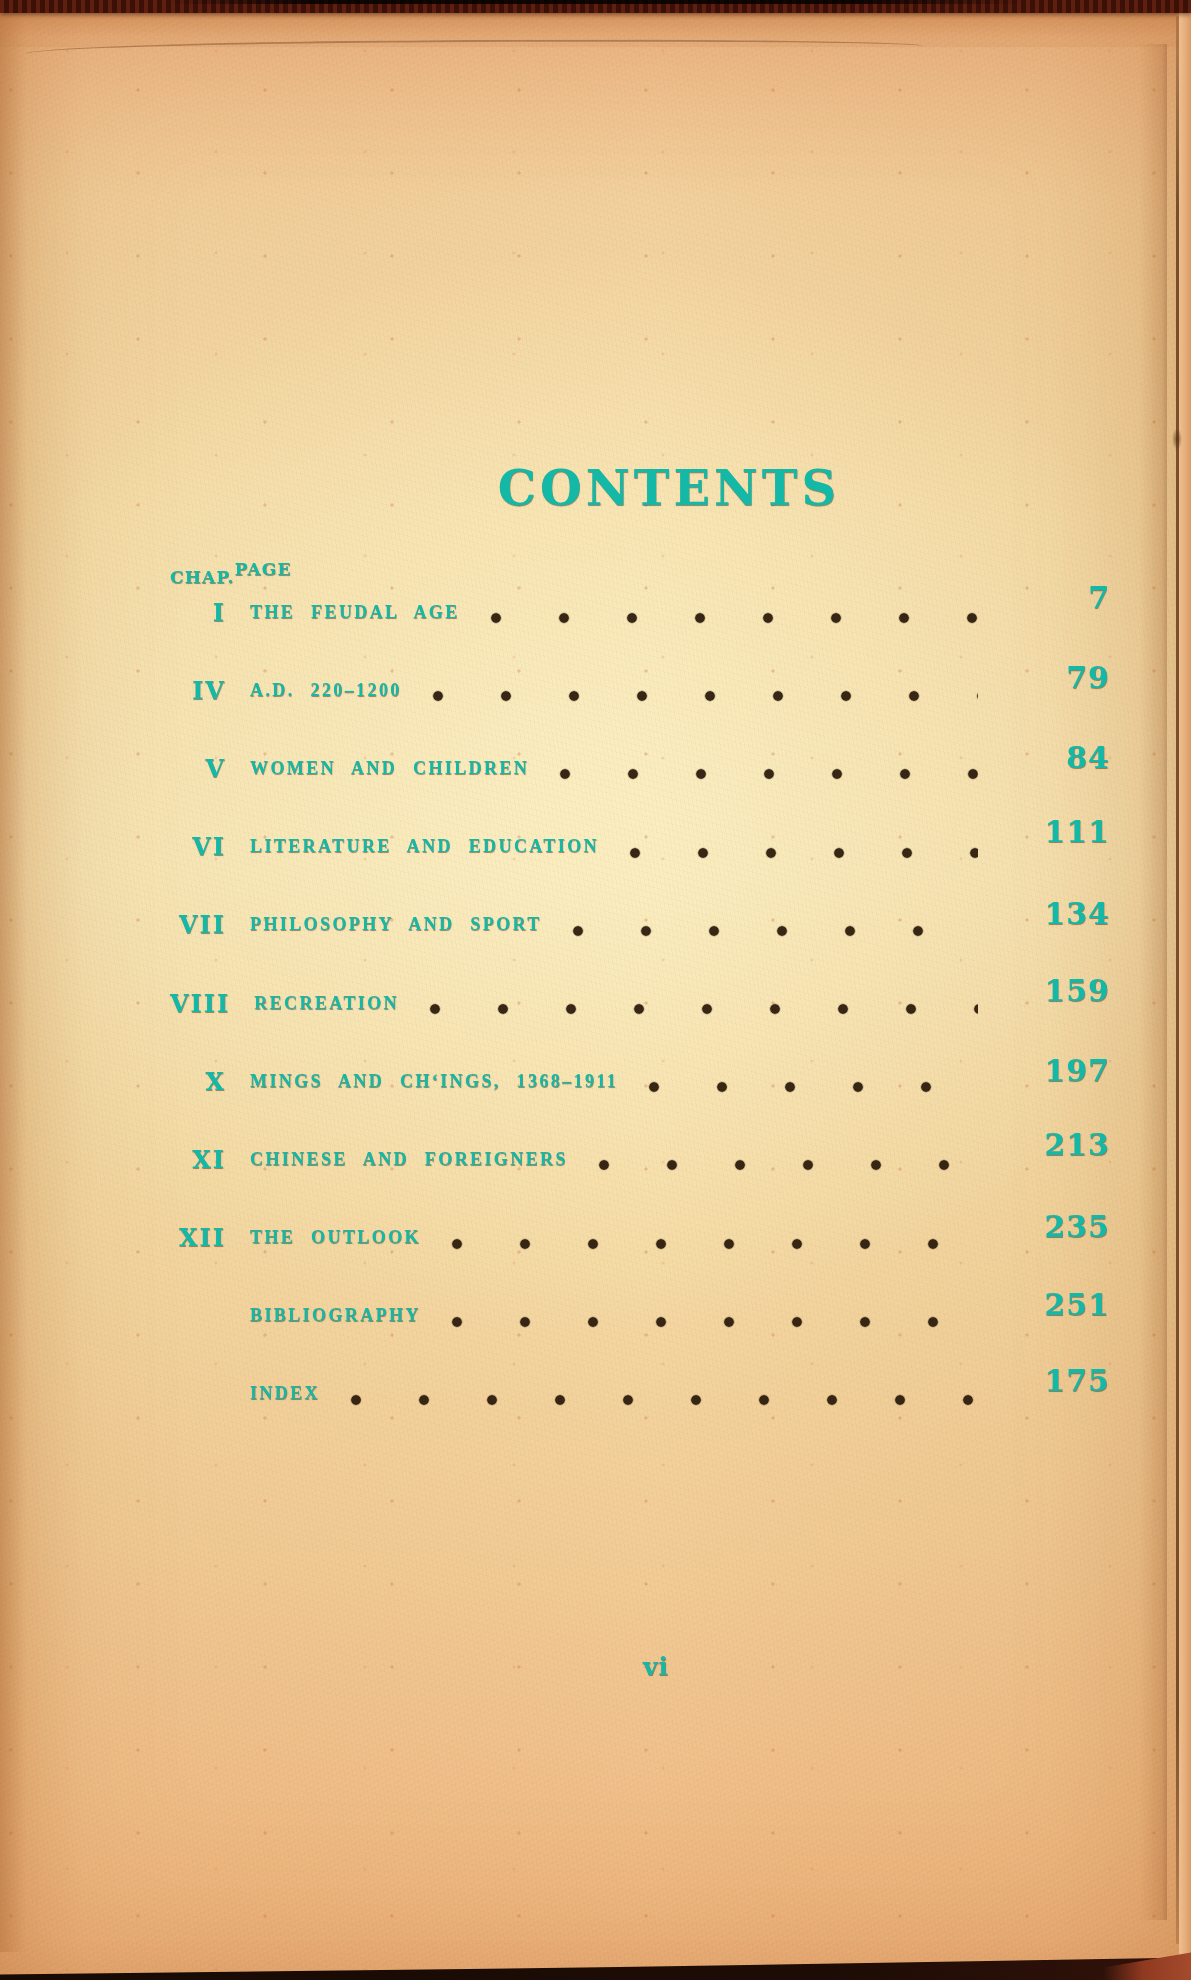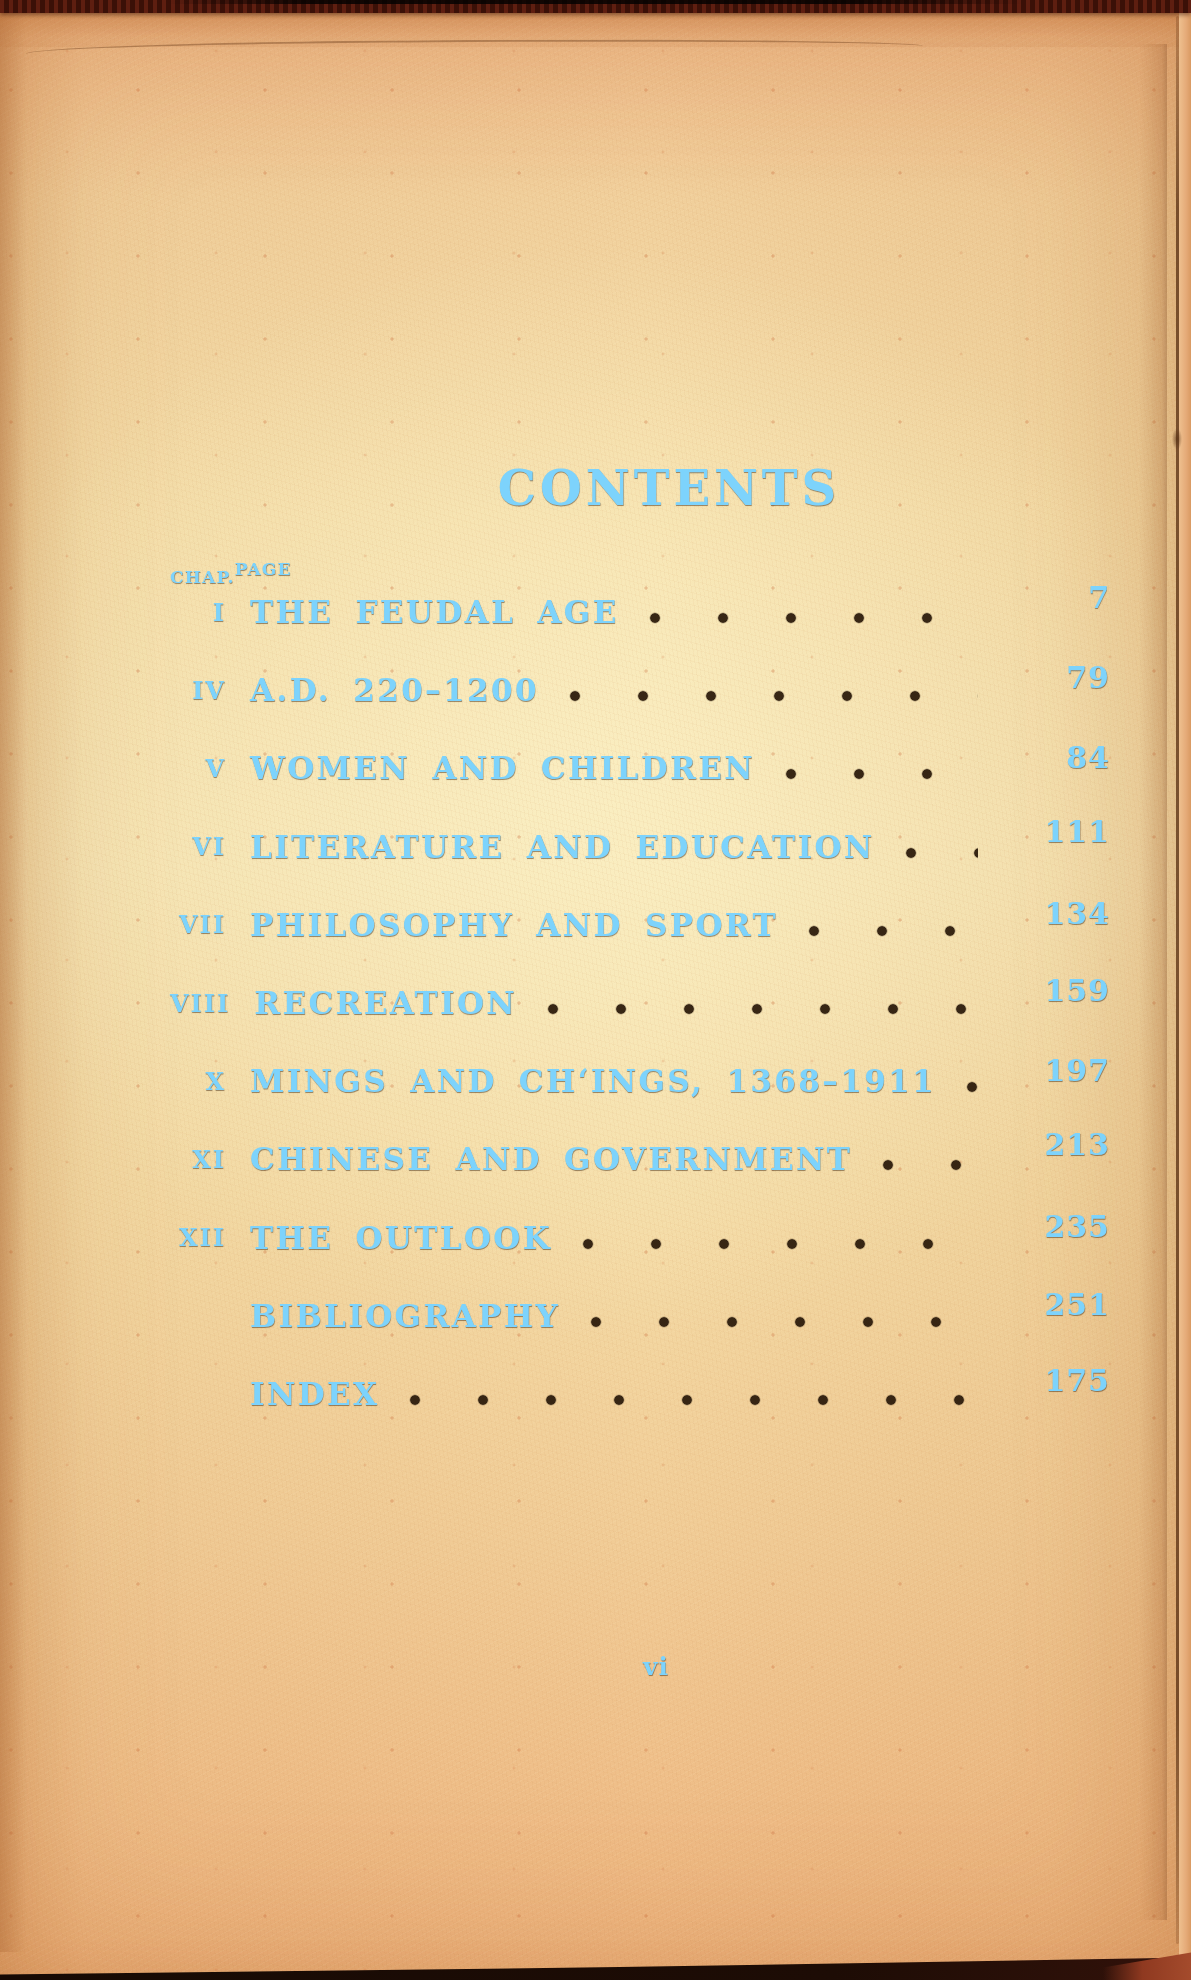--- a/index.html
+++ b/index.html
@@ -50,34 +50,34 @@
   .edge-nick { position:absolute; right:9px; top:428px; width:10px; height:22px; z-index:4;
     background: radial-gradient(ellipse at center, rgba(85,48,20,0.7), rgba(85,48,20,0) 72%); }
   .cover-bottom { position:absolute; left:0; right:0; bottom:0; height:34px; z-index:5;
     background: linear-gradient(90deg, #170a04 0%, #1d0c05 70%, #33120a 100%);
     clip-path: polygon(0 84%, 52% 62%, 100% 34%, 100% 100%, 0 100%); }
   .cover-bottom-red { position:absolute; right:0; bottom:0; width:88px; height:30px; z-index:6;
     background: linear-gradient(90deg, rgba(150,53,31,0) 0%, #8f3920 45%, #a44b2c 100%);
     clip-path: polygon(0 58%, 100% 8%, 100% 100%, 0 100%); }
 
   
-  .ink { color:#7dd3fc; text-shadow: 0.4px 0.6px 0.7px rgba(62,36,13,0.5); }
+  .ink { color:#14b8a6; text-shadow: 0.4px 0.6px 0.7px rgba(62,36,13,0.5); }
   .contents-title {
     position:absolute; top:464px; left:170px; width:940px; z-index:4;
     text-align:center; font-size:48px; font-weight:700; letter-spacing:4px;
     transform: translateX(29px); line-height:1;
   }
   .col-header { position:absolute; top:568px; left:170px; right:81px; z-index:4;
     display:flex; justify-content:flex-start; font-size:17px; font-weight:700; letter-spacing:1.2px; line-height:18px; }
   .col-header .pg-label { transform: translateY(-8px); }
 
   .toc { position:absolute; top:573px; left:170px; right:81px; z-index:4; }
   .toc-row { height:78.2px; display:flex; align-items:center; }
   .toc-row .num { flex:0 0 56px; text-align:right; font-size:24px; font-weight:700; letter-spacing:2px; margin-right:24px; }
-  .toc-row .ttl { flex:0 0 auto; font-size:31px; font-weight:700; letter-spacing:2.4px; word-spacing:9px; white-space:nowrap; }
+  .toc-row .ttl { flex:0 0 auto; font-size:18px; font-weight:700; letter-spacing:2.4px; word-spacing:9px; white-space:nowrap;font-family:Liberation Serif, serif; }
   .toc-row .leader { flex:1 1 auto; height:12px; align-self:center; transform:translateY(6px);
     margin:0 48px 0 30px;
     background-image: radial-gradient(circle at 6px 6px, rgba(45,28,12,0.95) 4.4px, rgba(45,28,12,0.35) 5px, rgba(0,0,0,0) 5.9px);
     background-size:68px 12px; background-repeat:repeat-x; background-position:left center; }
   .toc-row .pg { flex:0 0 84px; text-align:right; font-size:30px; font-weight:700; letter-spacing:1px; transform:translateY(-11px); }
   .toc-row:nth-child(1) .pg, .toc-row:nth-child(4) .pg, .toc-row:nth-child(8) .pg { transform:translateY(-15px); }
   .toc-row:nth-child(2) .pg, .toc-row:nth-child(6) .pg, .toc-row:nth-child(11) .pg { transform:translateY(-13px); }
 
   .folio { position:absolute; top:1652px; left:170px; width:940px; z-index:4;
     text-align:center; font-size:25px; font-weight:700; letter-spacing:1px; transform:translateX(16px); }
@@ -153,21 +153,21 @@
 
   <div class="toc-row ink">
     <span class="num">X</span>
     <span class="ttl">MINGS AND CH‘INGS, 1368–1911</span>
     <span class="leader"></span>
     <span class="pg">197</span>
   </div>
 
   <div class="toc-row ink">
     <span class="num">XI</span>
-    <span class="ttl">CHINESE AND GOVERNMENT</span>
+    <span class="ttl">CHINESE AND FOREIGNERS</span>
     <span class="leader"></span>
     <span class="pg">213</span>
   </div>
 
   <div class="toc-row ink">
     <span class="num">XII</span>
     <span class="ttl">THE OUTLOOK</span>
     <span class="leader"></span>
     <span class="pg">235</span>
   </div>

